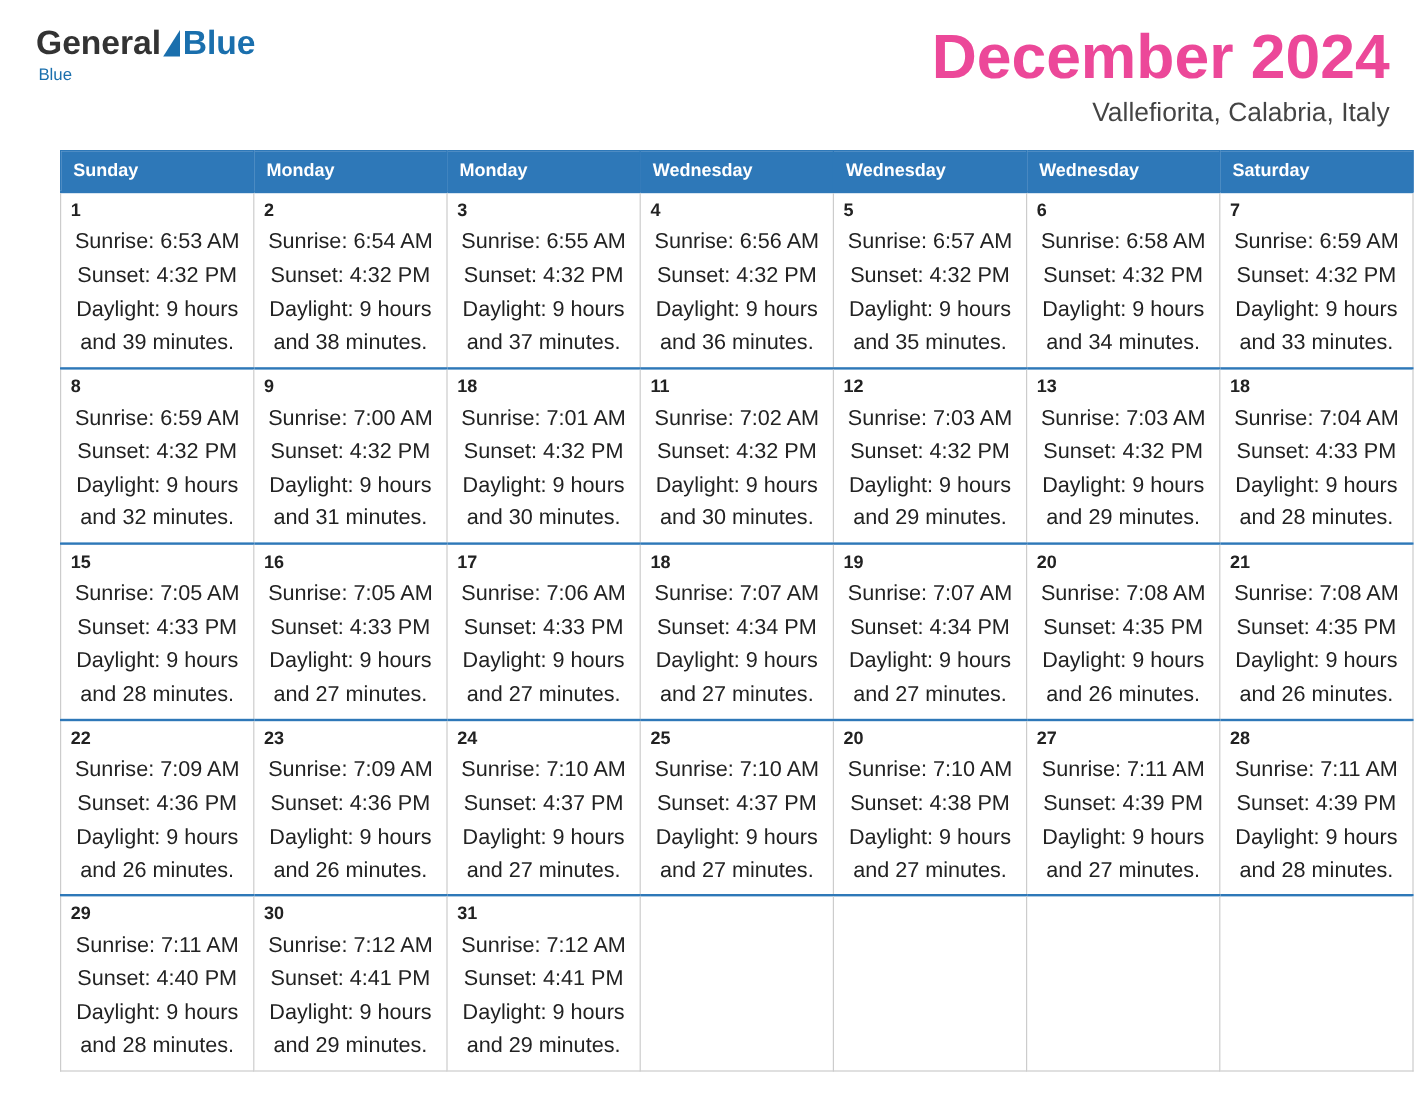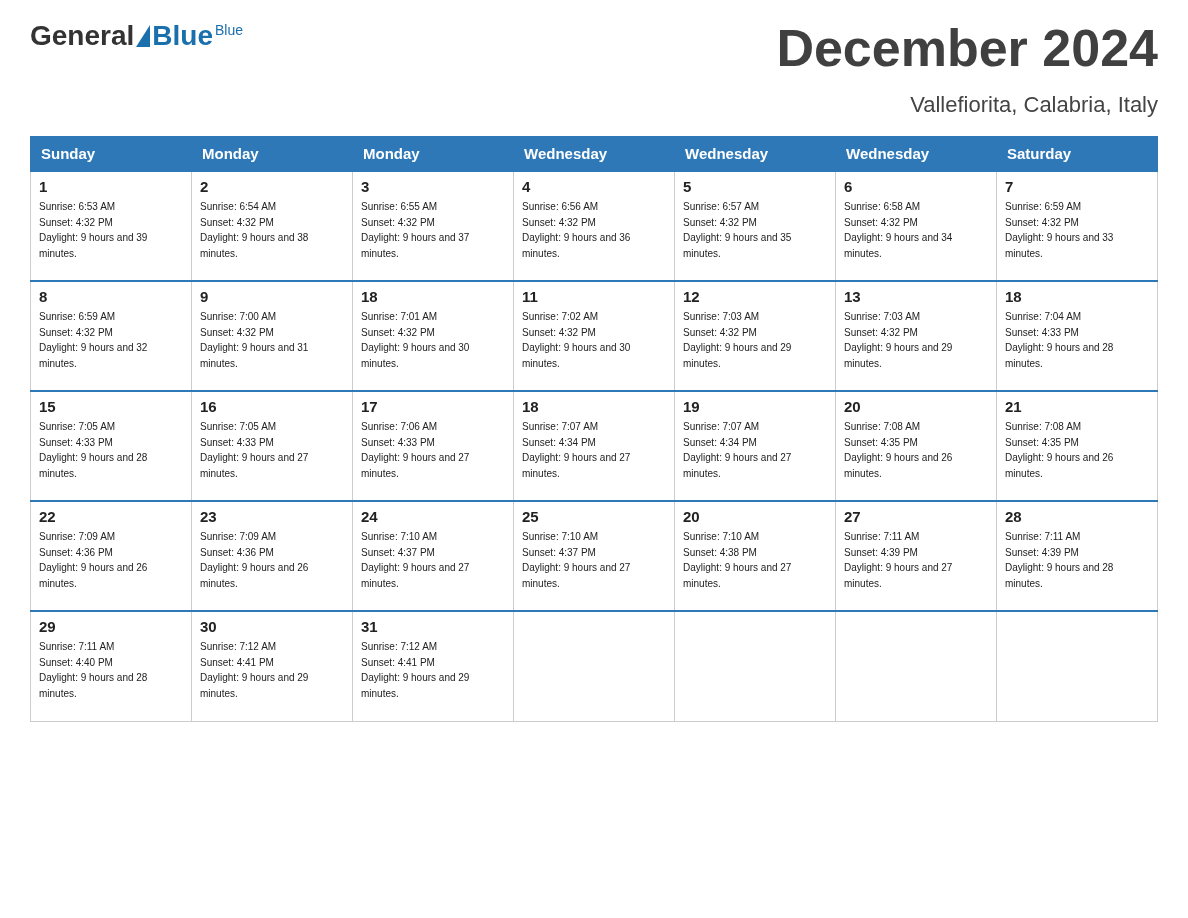--- a/index.html
+++ b/index.html
@@ -11,21 +11,21 @@
       padding: 20px 30px;
     }
     .header {
       display: flex;
       justify-content: space-between;
       align-items: flex-start;
       margin-bottom: 18px;
     }
     .logo {
       display: flex;
-      flex-direction: row;
+      flex-direction: column;
       align-items: flex-start;
     }
     .logo-text {
       display: flex;
       align-items: center;
       font-size: 28px;
       font-weight: bold;
       color: #333;
     }
     .logo-general { color: #333; }
@@ -45,32 +45,33 @@
       font-size: 14px;
       margin-top: 2px;
       margin-left: 2px;
     }
     .title-area {
       text-align: right;
     }
     .month-title {
       font-size: 52px;
       font-weight: bold;
-      color: #404040;
+      color: #ec4899;
       line-height: 1.1;
     }
     .location-title {
       font-size: 22px;
       color: #444;
-      margin-top: 15px;
+      margin-top: 4px;
     }
     .calendar {
       width: 100%;
       border-collapse: collapse;
       table-layout: fixed;
+      margin-left: 20px;
     }
     .calendar th {
       background-color: #2e78b8;
       color: #fff;
       font-size: 15px;
       font-weight: bold;
       padding: 8px 10px;
       text-align: left;
       border: 1px solid #2e78b8;
     }
@@ -89,23 +90,24 @@
       border-top: 2px solid #2e78b8;
       background: #fff;
     }
     .day-number {
       font-size: 15px;
       font-weight: bold;
       margin-bottom: 4px;
       display: block;
     }
     .day-info {
-      font-size: 10px;
+      font-size: 18px;
       line-height: 1.55;
       color: #222;
+      text-align: center;
     }
     .calendar tr td:first-child {
       border-left: 1px solid #ccc;
     }
     .calendar tr th:first-child {
       border-left: 1px solid #2e78b8;
     }
   </style>
 </head>
 <body>

